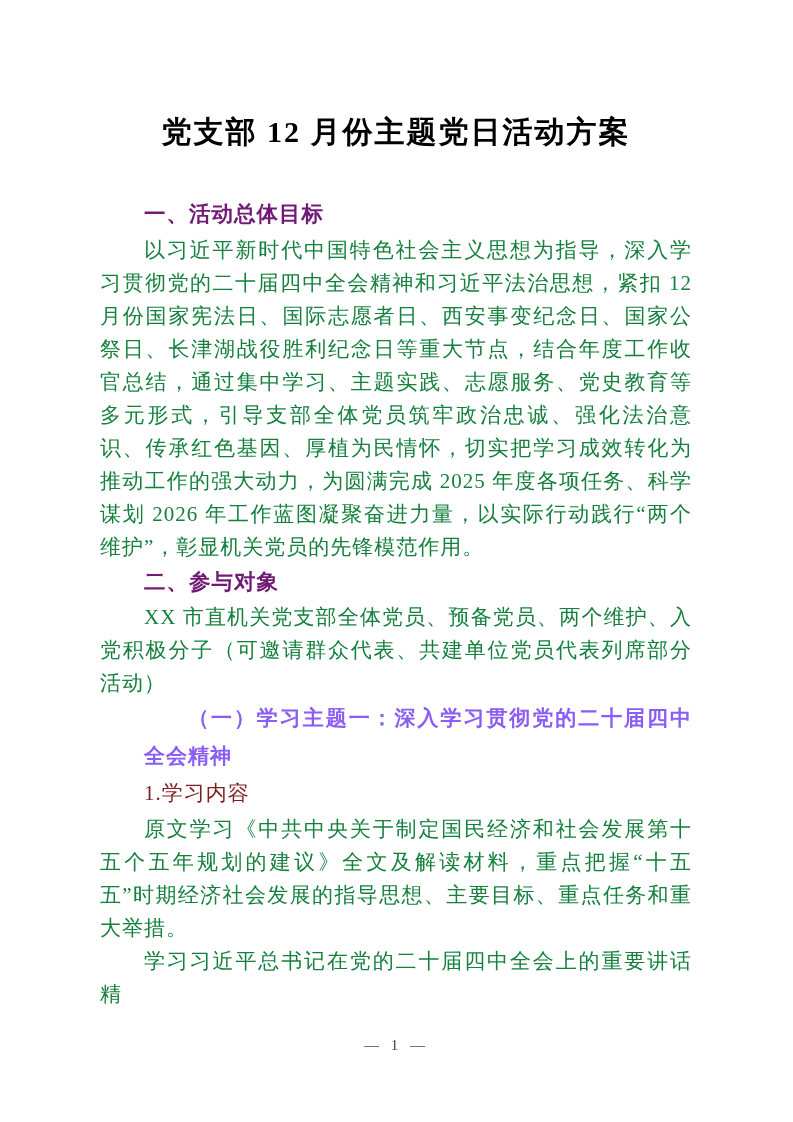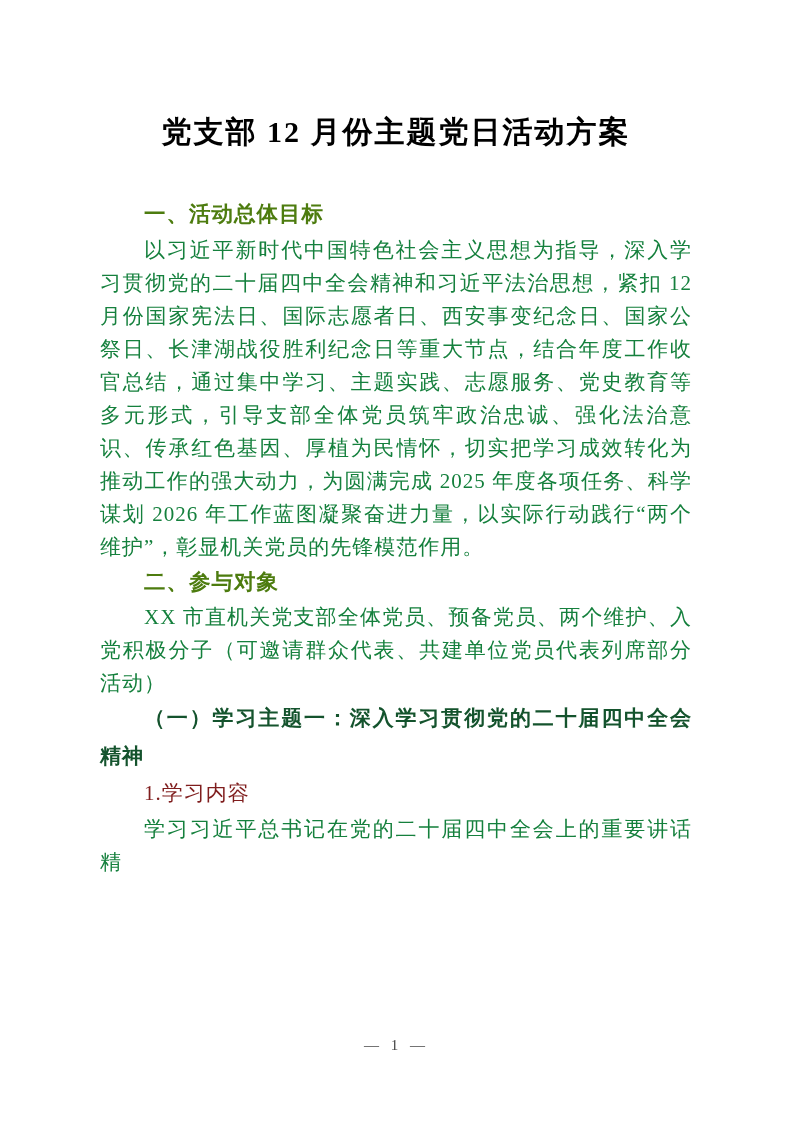--- a/index.html
+++ b/index.html
@@ -31,40 +31,41 @@
     font-family: "Liberation Serif", serif;
     color: #000000;
   }
   .h-hei {
     font-size: 21.5px;
     line-height: 37.5px;
     font-weight: bold;
     text-indent: 44px;
     letter-spacing: 1px;
     font-family: "Liberation Sans", sans-serif;
-    color: #4d7c0f;
+    color: #701a75;
   }
   .body-para {
     font-size: 21px;
     line-height: 33px;
     text-indent: 44px;
     letter-spacing: 1px;
     text-align: justify;
     font-family: "Liberation Serif", serif;
     color: #15803d;
   }
   .h-kai-bold {
     font-size: 21px;
     line-height: 37.5px;
     font-weight: bold;
     text-indent: 44px;
     letter-spacing: 1px;
     text-align: justify;
     font-family: "Liberation Serif", serif;
-    color: #14532d;
+    color: #8b5cf6;
+    margin-left: 44px;
   }
   .h-kai {
     font-size: 21px;
     line-height: 37.5px;
     font-weight: normal;
     text-indent: 44px;
     letter-spacing: 1px;
     font-family: "Liberation Serif", serif;
     color: #7f1d1d;
   }
@@ -95,19 +96,20 @@
 
     <div class="h-hei">二、参与对象</div>
 
     <div class="body-para">XX 市直机关党支部全体党员、预备党员、两个维护、入党积极分子（可邀请群众代表、共建单位党员代表列席部分活动）</div>
 
 
     <div class="h-kai-bold">（一）学习主题一：深入学习贯彻党的二十届四中全会精神</div>
 
     <div class="h-kai">1.学习内容</div>
 
+    <div class="body-para">原文学习《中共中央关于制定国民经济和社会发展第十五个五年规划的建议》全文及解读材料，重点把握“十五五”时期经济社会发展的指导思想、主要目标、重点任务和重大举措。</div>
 
     <div class="body-para">学习习近平总书记在党的二十届四中全会上的重要讲话精</div>
 
   </div>
 
   <div class="page-footer">— 1 —</div>
 </div>
 
 </body></html>

